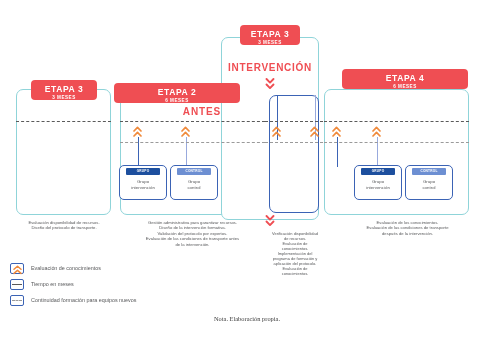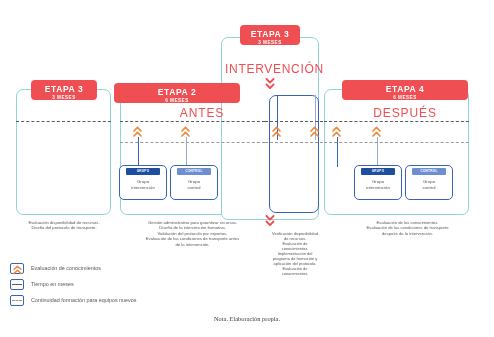--- a/index.html
+++ b/index.html
@@ -59,22 +59,22 @@
     font-size:4.6px;
     font-weight:bold;
     letter-spacing:.5px;
     line-height:7px;
   }
 
   
   .phase-label{
     position:absolute;
     color:#ef4e53;
-    font-size:12px;
-    font-weight:normal;
+    font-size:10px;
+    font-weight:bold;
     letter-spacing:.9px;
     text-align:center;
     z-index:5;
   }
 
   
   .rule-solid{
     position:absolute;
     height:0;
     border-top:1.4px dashed #5a5a5a;
@@ -299,26 +299,25 @@
 Evaluación de
 conocimientos.
 Implementación del
 programa de formación y
 aplicación del protocolo.
 Evaluación de
 conocimientos.</div>
 
   <div class="col" style="left:324px;top:89px;width:145px;height:126px;"></div>
 
-  <div class="banner" style="left:342px;top:80px;width:126px;height:20px;">
+  <div class="banner" style="left:342px;top:69px;width:126px;height:20px;">
     <span class="b-title">ETAPA 4</span>
     <span class="b-sub">6 MESES</span>
   </div>
 
-  <div class="phase-label" style="left:342px;top:106px;width:126px;">DESPUÉS</div>
 
   <div class="rule-solid" style="left:324px;top:121px;width:145px;"></div>
 
   <div class="rule-dashed" style="left:324px;top:142px;width:145px;"></div>
 
   <div class="chev" style="left:332px;top:126px;">
     <svg width="9" height="12" viewBox="0 0 9 12">
       <path d="M1 5 L4.5 1.4 L8 5" fill="none" stroke="#f08a3c" stroke-width="1.7" stroke-linecap="round" stroke-linejoin="round"></path>
       <path d="M1 10 L4.5 6.4 L8 10" fill="none" stroke="#f08a3c" stroke-width="1.7" stroke-linecap="round" stroke-linejoin="round"></path>
     </svg>

